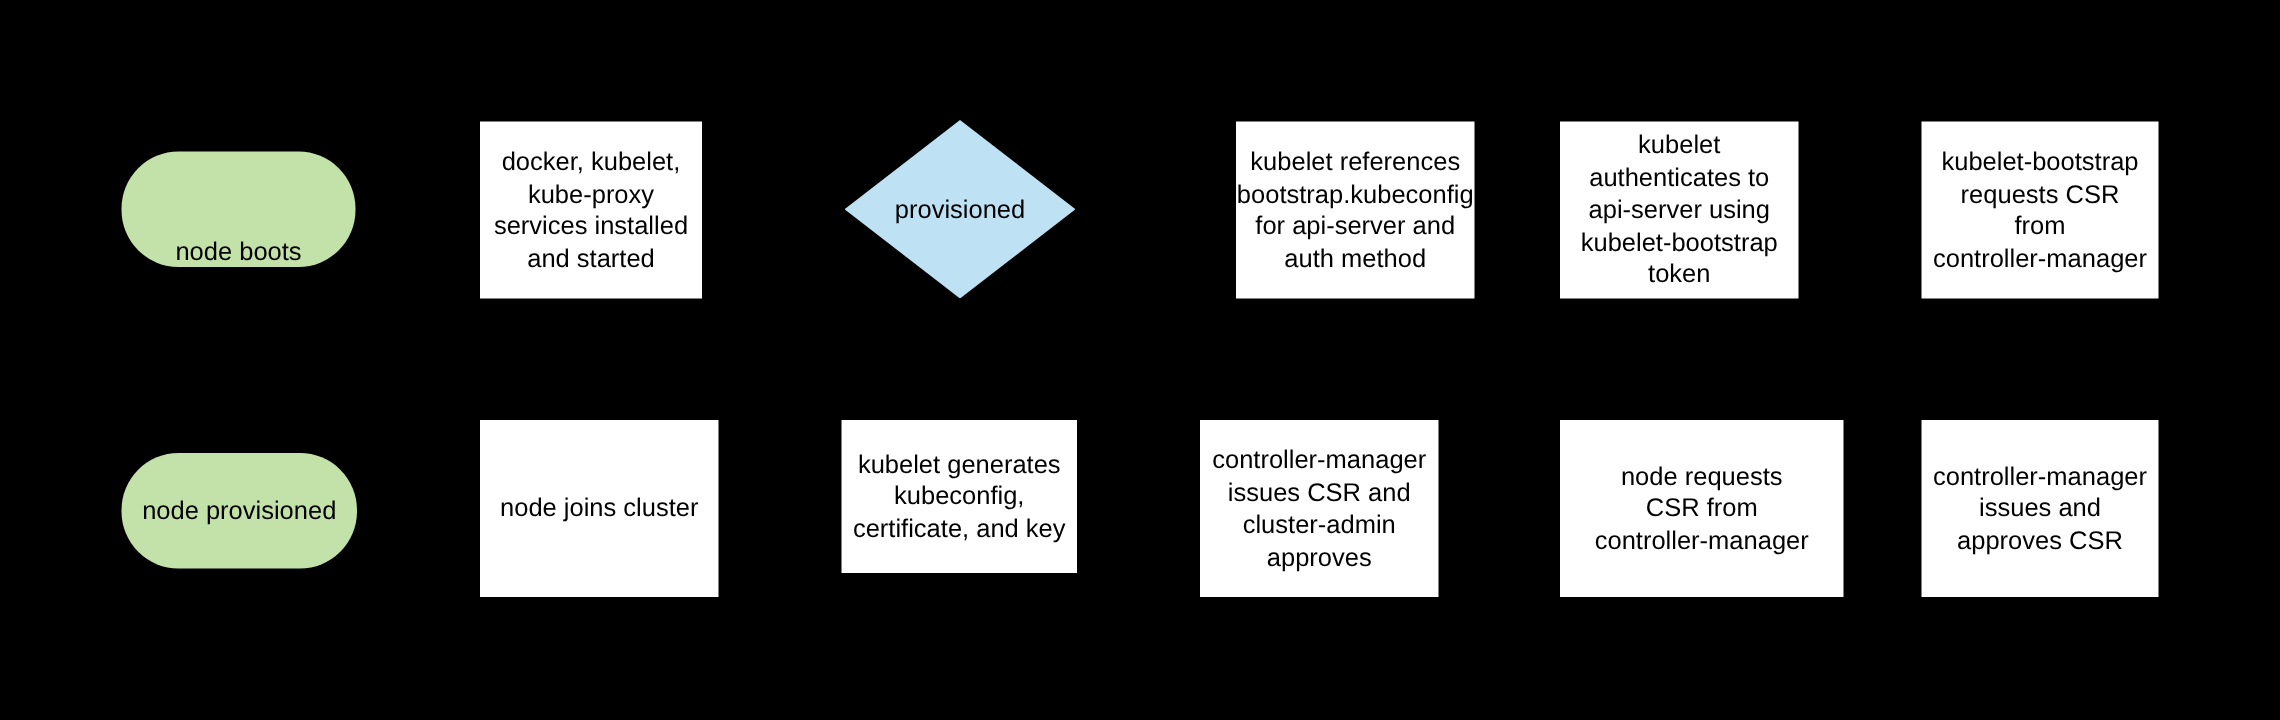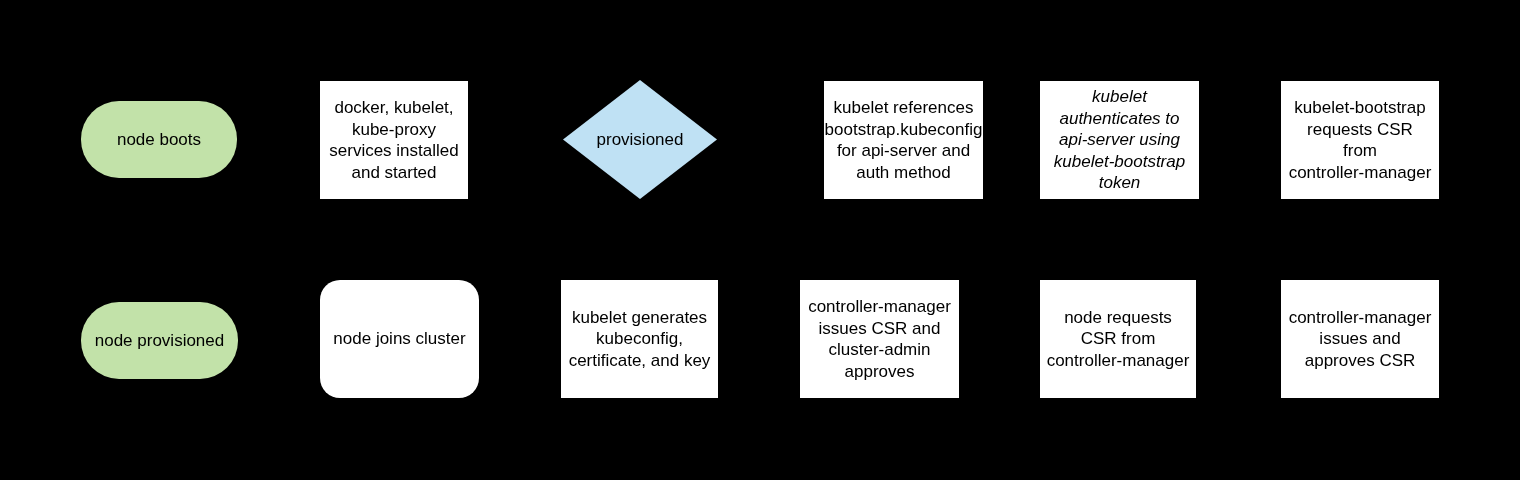--- a/index.html
+++ b/index.html
@@ -41,21 +41,21 @@
   .decision {
     background: #bfe1f4;
     clip-path: polygon(50% 0%, 100% 50%, 50% 100%, 0% 50%);
   }
 </style>
 </head>
 <body>
 
 <div id="canvas">
 
-  <div class="node terminator" style="left:81px; top:101px; width:156px; height:77px;">
+  <div class="node terminator" style="left:81px; top:101px; width:156px; height:77px;align-items:flex-end;">
     <span class="label">node boots</span>
   </div>
 
   <div class="node process" style="left:320px; top:81px; width:148px; height:118px;">
     <span class="label">docker, kubelet,
 kube-proxy
 services installed
 and started</span>
   </div>
 
@@ -63,57 +63,57 @@
     <span class="label">provisioned</span>
   </div>
 
   <div class="node process" style="left:800px; top:81px; width:159px; height:118px;margin-left:24px;">
     <span class="label">kubelet references
 bootstrap.kubeconfig
 for api-server and
 auth method</span>
   </div>
 
-  <div class="node process" style="left:1040px; top:81px; width:159px; height:118px;font-style:italic;">
+  <div class="node process" style="left:1040px; top:81px; width:159px; height:118px;">
     <span class="label">kubelet
 authenticates to
 api-server using
 kubelet-bootstrap
 token</span>
   </div>
 
   <div class="node process" style="left:1281px; top:81px; width:158px; height:118px;">
     <span class="label">kubelet-bootstrap
 requests CSR
 from
 controller-manager</span>
   </div>
 
   <div class="node terminator" style="left:81px; top:302px; width:157px; height:77px;align-items:center;">
     <span class="label">node provisioned</span>
   </div>
 
-  <div class="node process" style="left:320px; top:280px; width:159px; height:118px;border-radius:20px;">
+  <div class="node process" style="left:320px; top:280px; width:159px; height:118px;">
     <span class="label">node joins cluster</span>
   </div>
 
-  <div class="node process" style="left:561px; top:280px; width:157px; height:118px;">
+  <div class="node process" style="left:561px; top:280px; width:157px; height:102px;">
     <span class="label">kubelet generates
 kubeconfig,
 certificate, and key</span>
   </div>
 
   <div class="node process" style="left:800px; top:280px; width:159px; height:118px;">
     <span class="label">controller-manager
 issues CSR and
 cluster-admin
 approves</span>
   </div>
 
-  <div class="node process" style="left:1040px; top:280px; width:156px; height:118px;">
+  <div class="node process" style="left:1040px; top:280px; width:189px; height:118px;">
     <span class="label">node requests
 CSR from
 controller-manager</span>
   </div>
 
   <div class="node process" style="left:1281px; top:280px; width:158px; height:118px;">
     <span class="label">controller-manager
 issues and
 approves CSR</span>
   </div>

